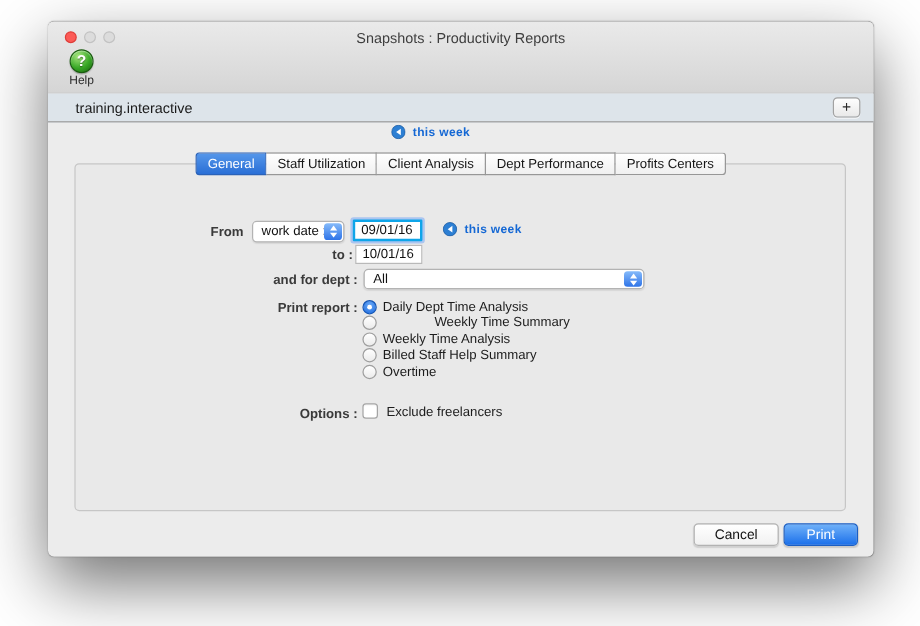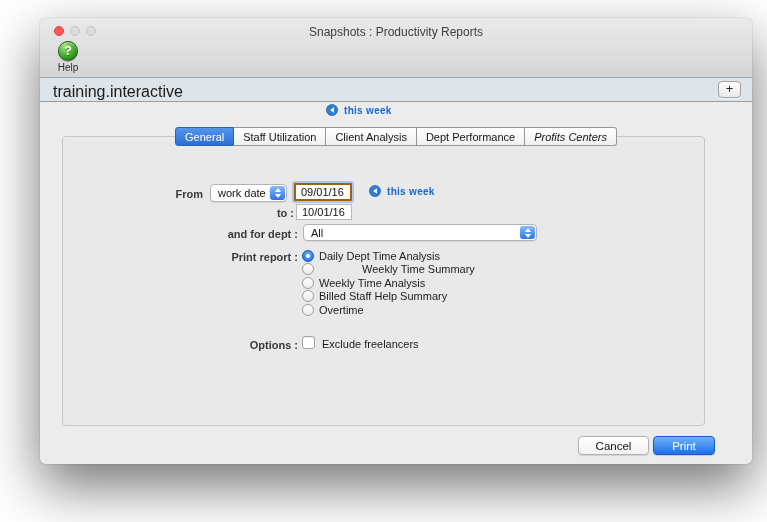--- a/index.html
+++ b/index.html
@@ -6,21 +6,20 @@
   body {
     width:767px; height:522px; overflow:hidden; position:relative;
     background:#ffffff;
     font-family:"Liberation Sans","DejaVu Sans",sans-serif;
     -webkit-font-smoothing:antialiased;
   }
   .window {
     position:absolute; left:40px; top:18px; width:688px; height:446px;
     background:#ececec; border-radius:5px;
     box-shadow:0 22px 55px rgba(0,0,0,.55), 0 0 1px rgba(0,0,0,.5);
-    padding-left:24px;
   }
   
   .header {
     position:absolute; top:0; left:0; right:0; height:59px;
     background:linear-gradient(#eaeaea,#d5d5d5);
     border-bottom:1px solid #a6a6a6;
     border-radius:5px 5px 0 0;
   }
   .tl { position:absolute; top:8px; width:10px; height:10px; border-radius:50%; box-sizing:border-box; }
   .tl-close { left:14px; background:#fc5b57; border:1px solid #df3d38; }
@@ -38,21 +37,21 @@
     color:#fff; font-weight:bold; font-size:13px; line-height:18px; text-align:center;
     text-shadow:0 1px 1px rgba(0,0,0,.45);
     box-shadow:inset 0 1px 1px rgba(255,255,255,.5), 0 1px 1px rgba(0,0,0,.25);
   }
   .help-label { font-size:10px; color:#2d2d2d; margin-top:1px; }
   
   .session-bar {
     position:absolute; top:60px; left:0; right:0; height:23px;
     background:#dde4ea; border-bottom:1px solid #9c9c9c;
   }
-  .session-name { position:absolute; left:13px; top:5px; font-size:16px; color:#1b1b1b; }
+  .session-name { position:absolute; left:23px; top:5px; font-size:12px; color:#1b1b1b; }
   .add-btn {
     position:absolute; right:11px; top:3px; width:21px; height:15px;
     background:linear-gradient(#fefefe,#e9e9e9);
     border:1px solid #a2a2a2; border-radius:4px;
     font-size:13px; line-height:13px; text-align:center; color:#2a2a2a;
     box-shadow:0 1px 0 rgba(255,255,255,.7);
   }
   
   .week-link { position:absolute; display:flex; align-items:center; gap:6px; cursor:pointer; }
   .week-link .txt { font-size:10px; font-weight:bold; color:#1568d4; letter-spacing:.3px; }
@@ -63,21 +62,21 @@
     position:absolute; top:109px; left:0; right:0; height:19px;
     display:flex; justify-content:center;
   }
   .tab {
     font-size:11px; line-height:18px; padding:0 9px;
     background:linear-gradient(#ffffff,#f0f0f0);
     border:1px solid #979797; border-left:none; color:#161616;
     box-sizing:border-box; height:19px; cursor:pointer;
   }
   .tab:first-child { border-left:1px solid #979797; border-radius:3px 0 0 3px; }
-  .tab:last-child  { border-radius:0 3px 3px 0;font-style:italic; }
+  .tab:last-child  { border-radius:0 3px 3px 0; }
   .tab.selected {
     background:linear-gradient(#5496ea,#2a6fd6);
     border-color:#2a62b8; color:#fff;
   }
   
   .panel {
     position:absolute; left:22px; top:118px; width:643px; height:290px;
     background:#e9e9e9; border:1px solid #c6c6c6; border-radius:4px; box-sizing:border-box;
   }
   
@@ -102,21 +101,21 @@
     background:linear-gradient(#86bbfa,#2f74e8);
     display:flex; flex-direction:column; align-items:center; justify-content:center; gap:2px;
   }
   .arr-up   { width:0; height:0; border-left:3px solid transparent; border-right:3px solid transparent; border-bottom:4px solid #fff; }
   .arr-down { width:0; height:0; border-left:3px solid transparent; border-right:3px solid transparent; border-top:4px solid #fff; }
   .textfield {
     position:absolute; background:#fff; border:1px solid #b9b9b9; box-sizing:border-box;
     font-size:11px; color:#111; display:flex; align-items:center; padding:0 5px;
   }
   .tf-from { left:254px; top:165px; width:58px; height:18px;
-    border:2px solid #a16207; border-radius:1px;
+    border:2px solid #0ea5e9; border-radius:1px;
     box-shadow:0 0 0 2px rgba(120,168,245,.55); }
   .tf-to   { left:256px; top:186px; width:56px; height:16px; }
   .radio-row { position:absolute; left:262px; display:flex; align-items:center; gap:5px; height:13px; cursor:pointer; }
   .radio {
     width:12px; height:12px; border-radius:50%; box-sizing:border-box;
     background:linear-gradient(#ffffff,#ebebeb); border:1px solid #9e9e9e; position:relative; flex:0 0 auto;
   }
   .radio.selected {
     background:radial-gradient(circle at 50% 32%, #6aa9f6, #1d6be0);
     border:1px solid #1456b5;

